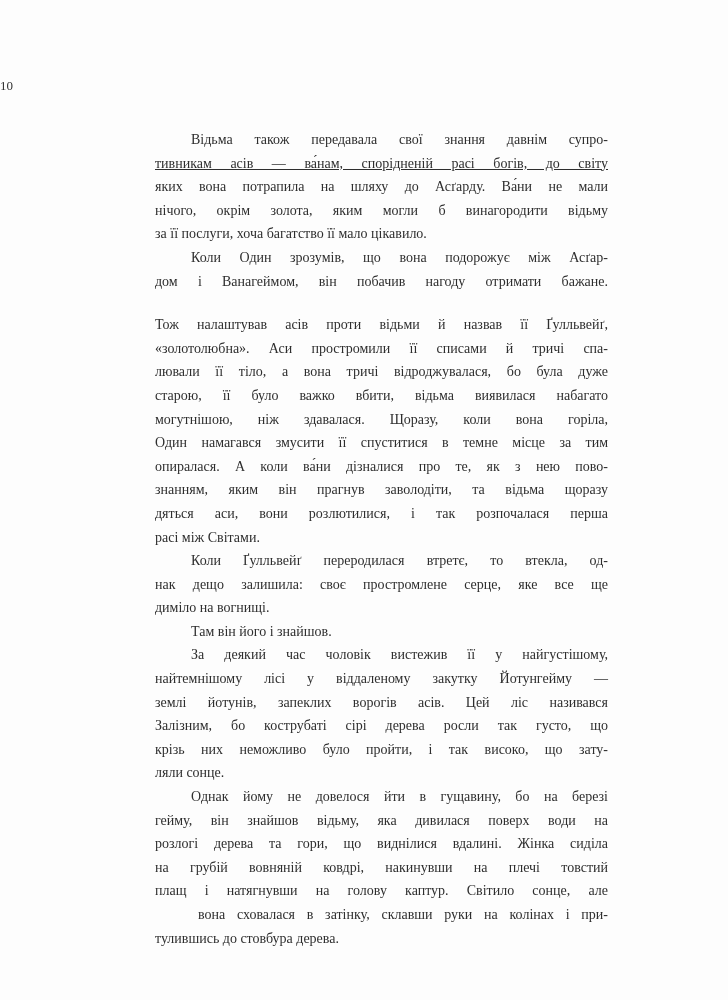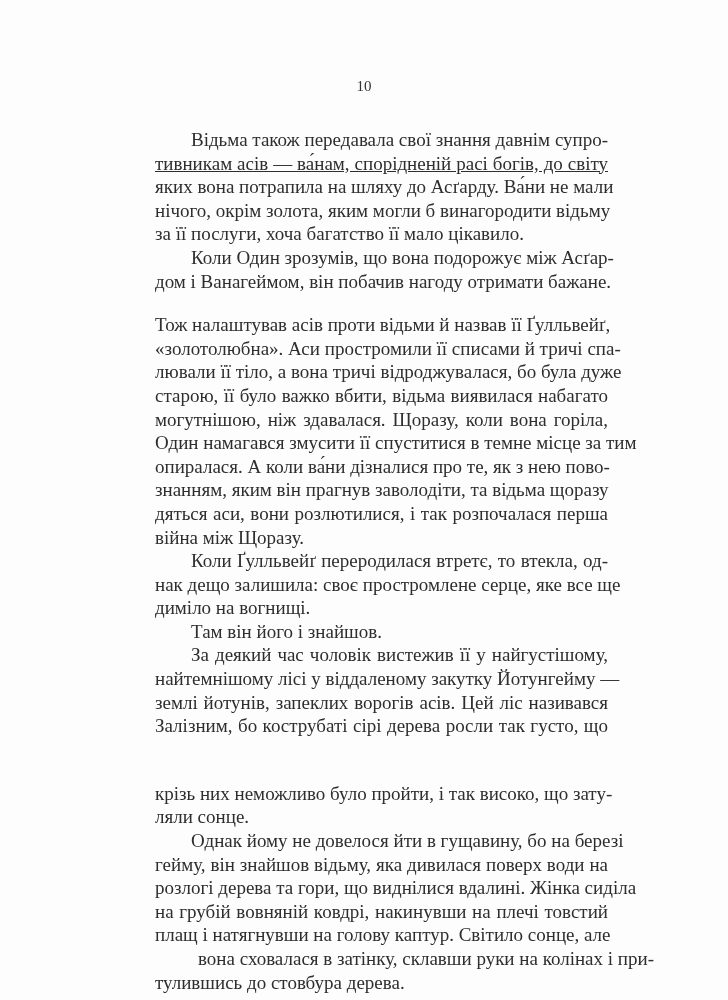--- a/index.html
+++ b/index.html
@@ -16,36 +16,35 @@
       position: absolute;
       left: 0; top: 0;
       width: 728px; height: 1000px;
       background: #fdfdfd;
     }
     .page-number {
       position: absolute;
       top: 78px;
       left: 0;
       width: 728px;
-      text-align: center;
       font-family: "Liberation Serif", serif;
-      font-size: 15px;
+      font-size: 13px;
       color: #333;
     }
     .body-text {
       position: absolute;
       top: 128px;
       left: 155px;
       width: 453px;
     }
     .line {
       height: 23.6px;
       line-height: 23.6px;
       font-family: "Liberation Serif", serif;
-      font-size: 19px;
+      font-size: 14px;
       white-space: nowrap;
       text-align: justify;
       text-align-last: justify;
       color: #2e2e2e;
     }
     .line.indent { padding-left: 36px; }
     .line.last { text-align-last: left; }
   </style>
 </head>
 <body>
@@ -68,39 +67,39 @@
       <div class="line" style="white-space: nowrap;">дом і Ванагеймом, він побачив нагоду отримати бажане.</div>
       <div class="line" style="white-space: nowrap; margin-top: 20px;">Тож налаштував асів проти відьми й назвав її Ґулльвейґ,</div>
       <div class="line" style="white-space: nowrap;">«золотолюбна». Аси простромили її списами й тричі спа-</div>
       <div class="line" style="white-space: nowrap;">лювали її тіло, а вона тричі відроджувалася, бо була дуже</div>
       <div class="line" style="white-space: nowrap;">старою, її було важко вбити, відьма виявилася набагато</div>
       <div class="line" style="white-space: nowrap;">могутнішою, ніж здавалася. Щоразу, коли вона горіла,</div>
       <div class="line" style="white-space: nowrap;">Один намагався змусити її спуститися в темне місце за тим</div>
       <div class="line" style="white-space: nowrap;">опиралася. А коли ва́ни дізналися про те, як з нею пово-</div>
       <div class="line" style="white-space: nowrap;">знанням, яким він прагнув заволодіти, та відьма щоразу</div>
       <div class="line" style="white-space: nowrap;">дяться аси, вони розлютилися, і так розпочалася перша</div>
-      <div class="line last" style="white-space: nowrap;">війна між Щоразу.</div>
+      <div class="line last" style="white-space: nowrap;">расі між Світами.</div>
     </div>
 
     <div>
       <div class="line indent" style="white-space: nowrap;">Коли Ґулльвейґ переродилася втретє, то втекла, од-</div>
       <div class="line" style="white-space: nowrap;">нак дещо залишила: своє простромлене серце, яке все ще</div>
       <div class="line last" style="white-space: nowrap;">диміло на вогнищі.</div>
     </div>
 
     <div>
       <div class="line indent last" style="white-space: nowrap;">Там він його і знайшов.</div>
     </div>
 
     <div>
       <div class="line indent" style="white-space: nowrap;">За деякий час чоловік вистежив її у найгустішому,</div>
       <div class="line" style="white-space: nowrap;">найтемнішому лісі у віддаленому закутку Йотунгейму —</div>
       <div class="line" style="white-space: nowrap;">землі йотунів, запеклих ворогів асів. Цей ліс називався</div>
       <div class="line" style="white-space: nowrap;">Залізним, бо кострубаті сірі дерева росли так густо, що</div>
-      <div class="line" style="white-space: nowrap; margin-top: 44px;">крізь них неможливо було пройти, і так високо, що зату-</div>
+      <div class="line" style="white-space: nowrap;">крізь них неможливо було пройти, і так високо, що зату-</div>
       <div class="line last" style="white-space: nowrap;">ляли сонце.</div>
     </div>
 
     <div>
       <div class="line indent" style="white-space: nowrap;">Однак йому не довелося йти в гущавину, бо на березі</div>
       <div class="line" style="white-space: nowrap;">гейму, він знайшов відьму, яка дивилася поверх води на</div>
       <div class="line" style="white-space: nowrap;">розлогі дерева та гори, що виднілися вдалині. Жінка сиділа</div>
       <div class="line" style="white-space: nowrap;">на грубій вовняній ковдрі, накинувши на плечі товстий</div>
       <div class="line" style="white-space: nowrap;">плащ і натягнувши на голову каптур. Світило сонце, але</div>
       <div class="line" style="white-space: nowrap; margin-left: 43px;">вона сховалася в затінку, склавши руки на колінах і при-</div>

